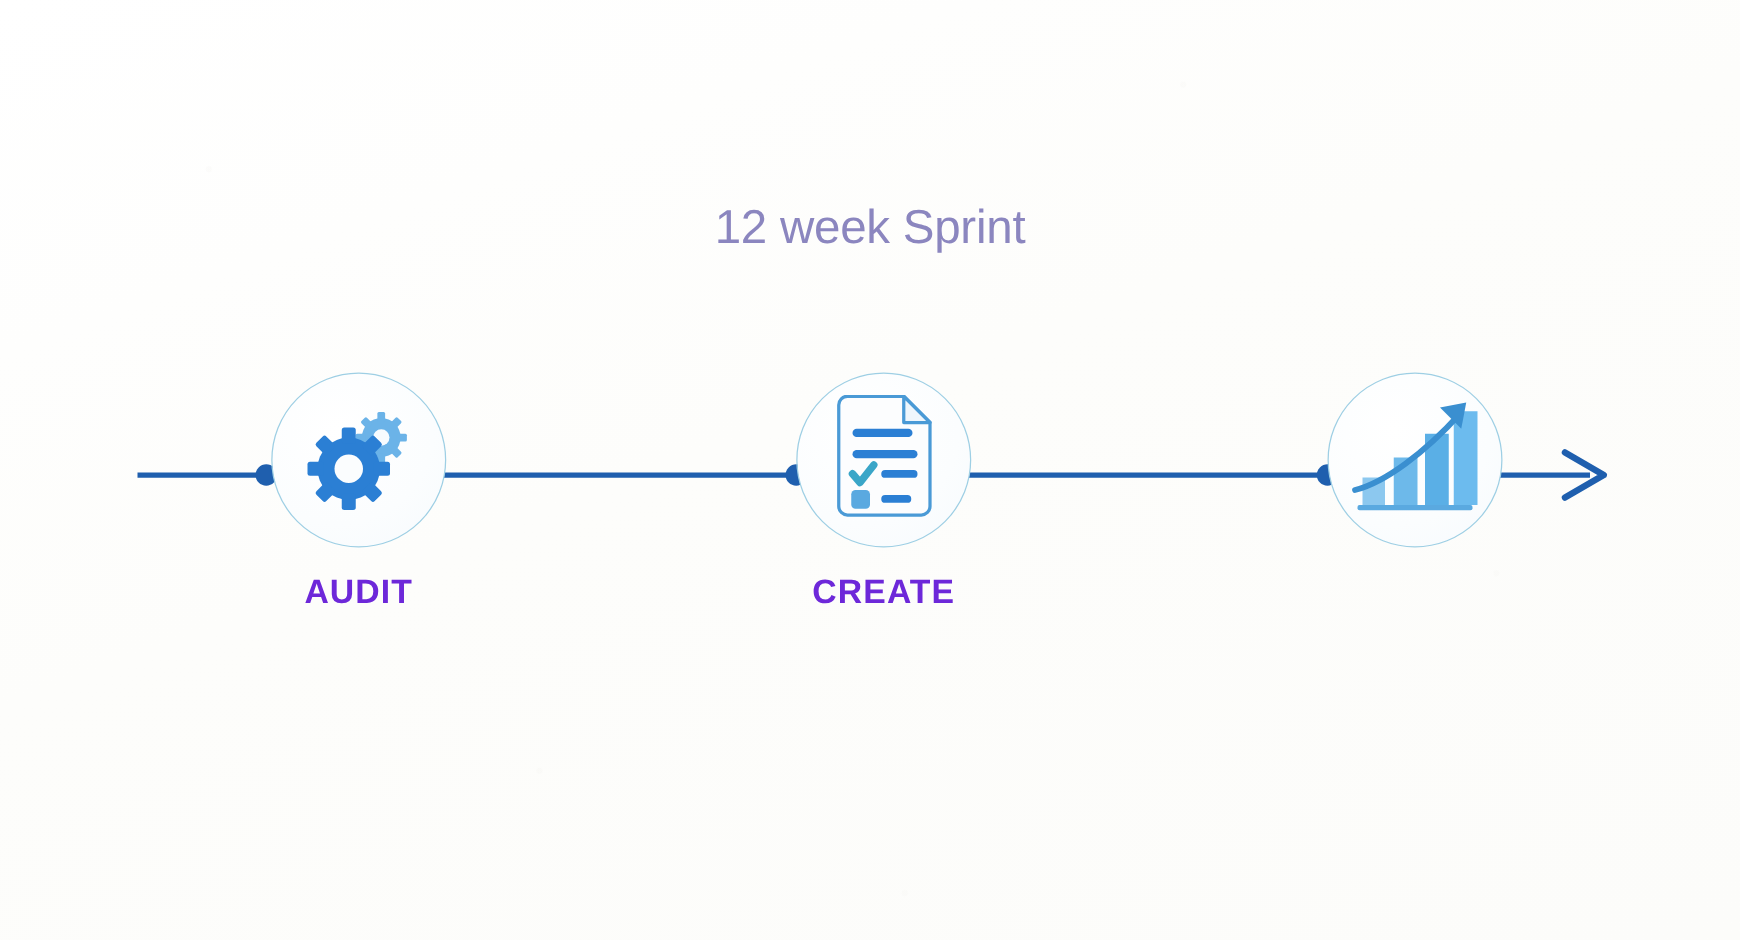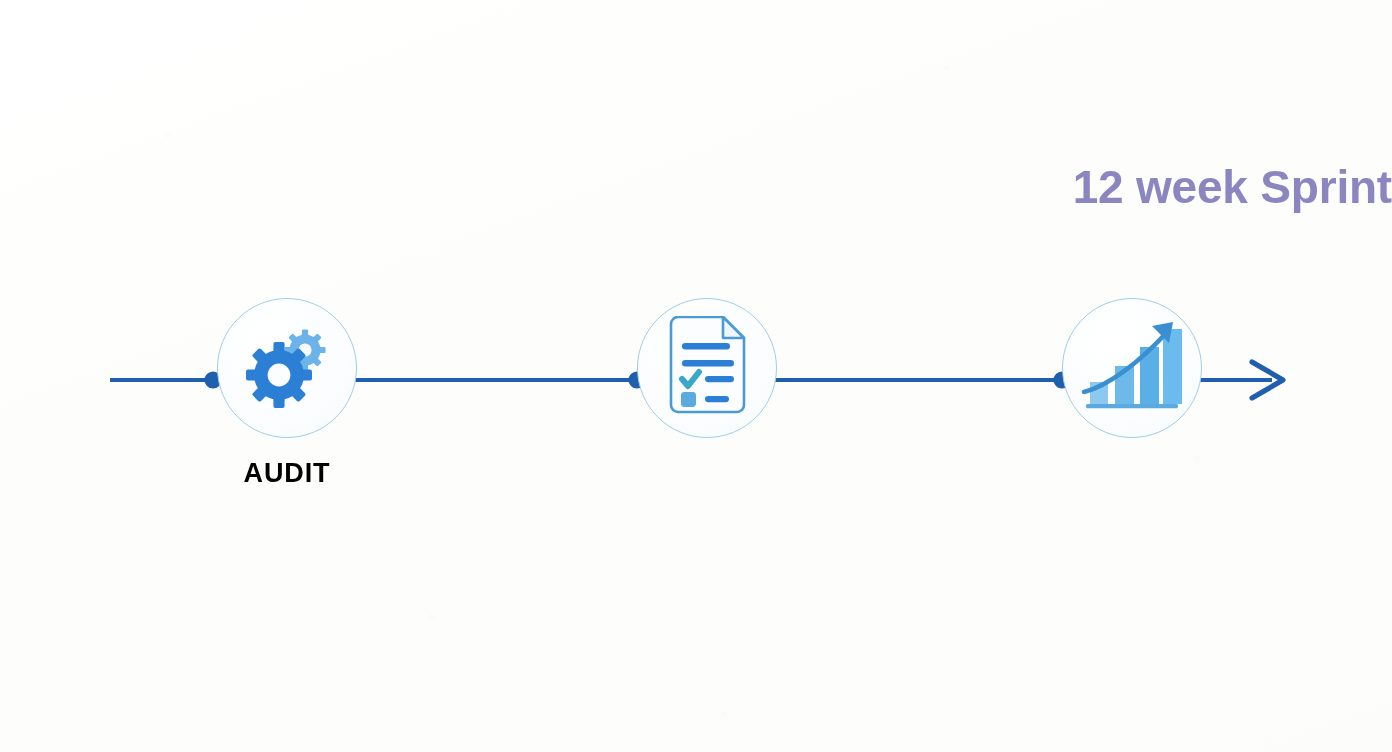--- a/index.html
+++ b/index.html
@@ -36,23 +36,23 @@
     inset: 0;
     z-index: 1;
   }
 
   
   .title {
     position: absolute;
     left: 0;
     right: 0;
     top: 162px;
-    text-align: right;
-    font-size: 46px;
-    font-weight: 700;
+    text-align: center;
+    font-size: 38px;
+    font-weight: 400;
     letter-spacing: -0.2px;
     color: #8b86bf;
     line-height: 1.1;
     white-space: nowrap;
   }
 
   
   .flow-svg {
     position: absolute;
     left: 0;
@@ -98,21 +98,21 @@
 
   .step-label {
     position: absolute;
     top: 160px;
     left: -60px;
     width: 260px;
     text-align: center;
     font-size: 27px;
     font-weight: 700;
     letter-spacing: 0.9px;
-    color: #000000;
+    color: #6d28d9;
     white-space: nowrap;
   }
 </style>
 </head>
 <body>
 
 <div class="paper-grain"></div>
 
 <div class="canvas">
 
@@ -193,20 +193,21 @@
 
         <rect x="25" y="44" width="52" height="6.6" rx="3.3" fill="#2b7fd4"></rect>
 
         <polyline points="25,63 31,70 42,56" fill="none" stroke="#3aa6c8" stroke-width="6" stroke-linecap="round" stroke-linejoin="round"></polyline>
         <rect x="48" y="60" width="29" height="6.2" rx="3.1" fill="#2b7fd4"></rect>
 
         <rect x="24" y="76" width="15" height="15" rx="3.4" fill="#5aa9e0"></rect>
         <rect x="48" y="80" width="24" height="6.2" rx="3.1" fill="#2b7fd4"></rect>
       </svg>
     </div>
+    <div class="step-label">CREATE</div>
   </div>
 
   <div class="step step-optimize">
     <div class="step-circle"></div>
     <div class="step-icon">
       <svg width="108" height="104" viewBox="0 0 108 104">
 
         <rect x="8" y="88" width="92" height="4.2" rx="1.6" fill="#5aa9e0"></rect>
 
         <rect x="12" y="66" width="18" height="22" fill="#8cc8ef"></rect>

